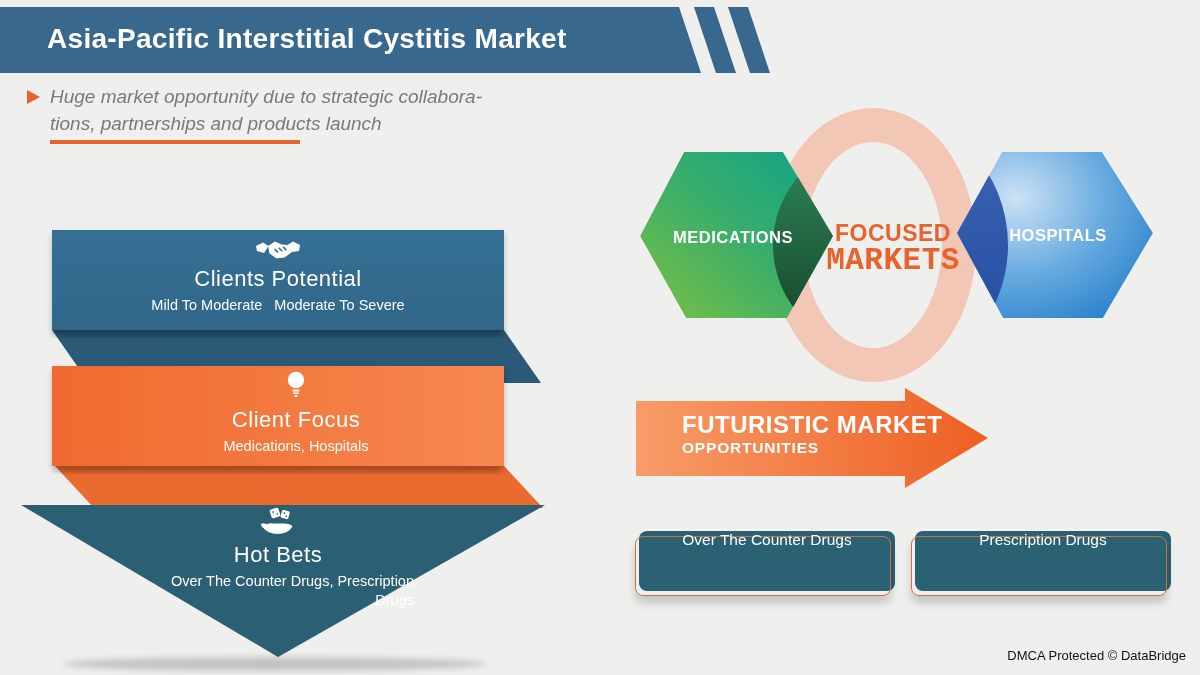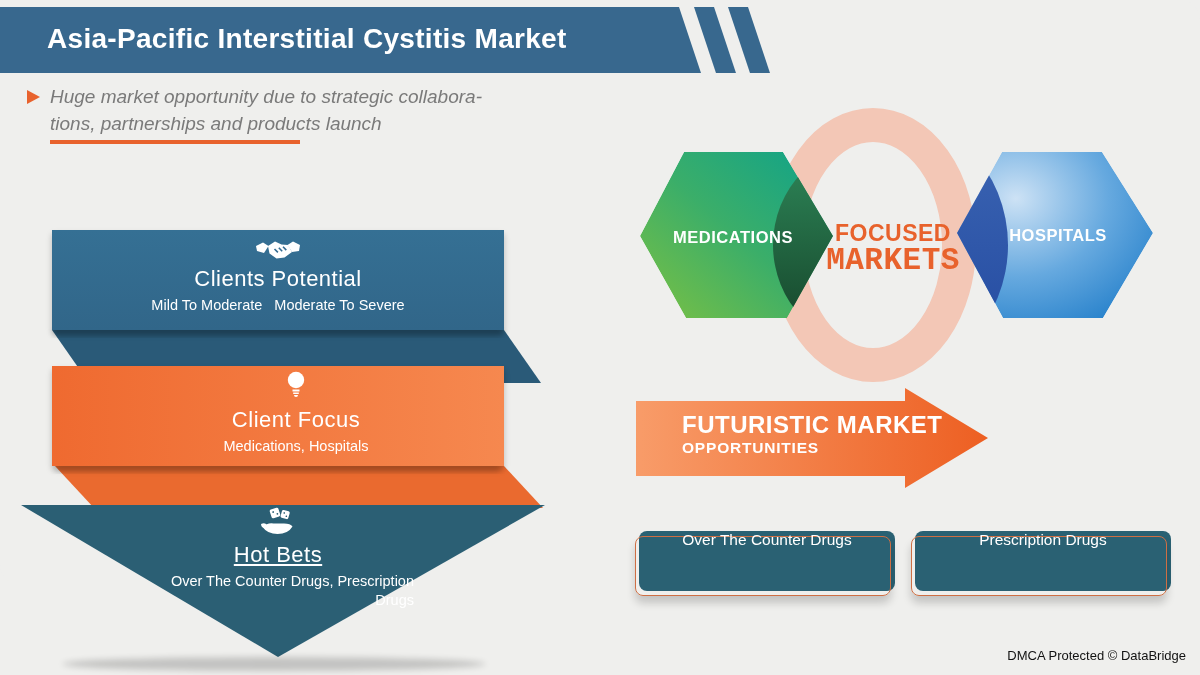--- a/index.html
+++ b/index.html
@@ -31,21 +31,21 @@
 
   
   .bar { left:52px; width:452px; height:100px; z-index:2; color:#fff; text-align:center;
          display:flex; flex-direction:column; align-items:center; justify-content:flex-start;
          box-shadow:0 4px 6px rgba(0,0,0,.22); }
   .bar-1 { top:230px; background:linear-gradient(180deg,#357094,#316689); padding-top:7px; }
   .bar-2 { top:366px; background:linear-gradient(90deg,#ef6a30,#f6884f); padding-top:4px;padding-left:36px; }
   .bar-title { font-size:22px; font-weight:400; letter-spacing:.5px; margin-top:3px; }
   .bar-sub { font-size:14.5px; margin-top:5px; display:flex; gap:12px; justify-content:center; }
   .tri-content { left:128px; top:506px; width:300px; z-index:2; color:#fff; text-align:center; }
-  .tri-title { font-size:22px; font-weight:400; letter-spacing:.5px; margin-top:1px;text-decoration:underline; }
+  .tri-title { font-size:22px; font-weight:400; letter-spacing:.5px; margin-top:1px; }
   .tri-sub { font-size:14.5px; line-height:19px; width:272px; margin:4px auto 0;text-align:right; }
 
   
   .hex-label { z-index:2; color:#fff; font-size:16.5px; font-weight:700; letter-spacing:.5px;
                text-align:center; }
   .hex-label.med { left:648px; top:228px; width:170px; }
   .hex-label.hosp { left:978px; top:226px; width:160px; }
   .focused { left:808px; top:221px; width:170px; z-index:2; text-align:center; color:#e8622c; }
   .focused .l1 { font-size:23px; font-weight:700; letter-spacing:.5px; line-height:24px; }
   .focused .l2 { font-size:31px; font-weight:700; letter-spacing:.5px; line-height:31px;font-family:Liberation Mono, monospace; }

